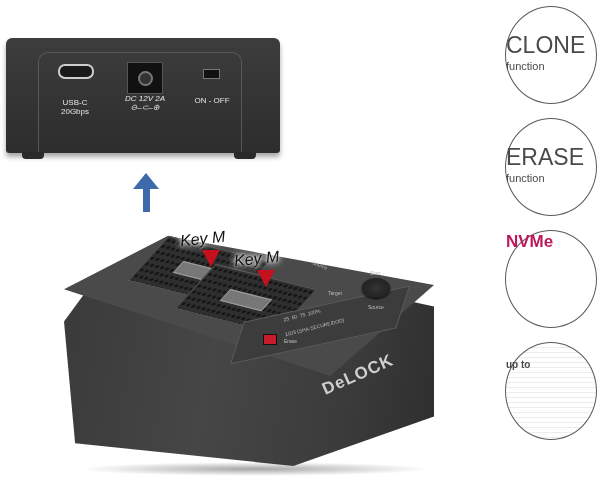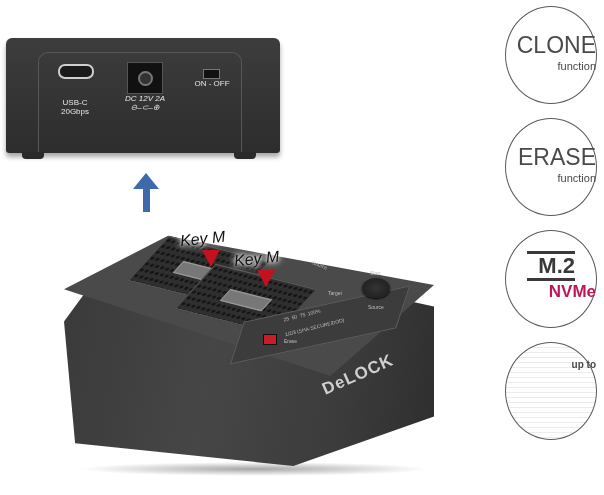--- a/index.html
+++ b/index.html
@@ -27,21 +27,21 @@
   .grid{left:0;top:0;right:0;bottom:0;position:absolute;background-image:radial-gradient(#111 40%,transparent 45%);background-size:6px 6px;opacity:.85;}
   .conn{position:absolute;left:30%;top:38%;width:40%;height:24%;background:#777;border:1px solid #999;}
   .panel{left:245px;top:303px;width:148px;height:42px;background:#3c3c3c;border:1px solid #5d5d5d;transform:skewX(-30deg) rotate(-14deg);}
   .start-btn{left:362px;top:278px;width:28px;height:20px;border-radius:50%;background:radial-gradient(#333,#1b1b1b);box-shadow:0 1px 2px #000;}
   .red-led{left:263px;top:334px;width:12px;height:9px;background:#c91c2b;border:1px solid #111;}
   .tiny{color:#bdbdbd;font-size:5px;}
   .keym{font-size:16px;color:#111;font-style:italic;text-shadow:0 0 3px #fff,0 0 6px #fff,0 0 8px #fff;}
   .tri{width:0;height:0;border-left:9px solid transparent;border-right:9px solid transparent;border-top:17px solid #c4111f;}
   .logo{left:320px;top:365px;color:#cfcfcf;font-size:17px;font-weight:bold;letter-spacing:1px;transform:rotate(-24deg);}
   
-  .badge{left:505px;width:90px;height:96px;border:1.5px solid #5a5a5a;border-radius:50%;text-align:right;color:#4a4a4a;background:#fff;}
+  .badge{left:505px;width:90px;height:96px;border:1.5px solid #5a5a5a;border-radius:50%;text-align:left;color:#4a4a4a;background:#fff;}
   .b-big{font-size:23px;line-height:24px;}
   .b-small{font-size:11px;line-height:18px;}
 </style>
 </head>
 <body>
 
 <div class="abs rear"></div>
 <div class="abs rear-panel"></div>
 <div class="abs foot" style="left:22px"></div>
 <div class="abs foot" style="left:234px"></div>
@@ -53,21 +53,21 @@
 </div>
 
 <div class="abs dc"></div>
 <div class="abs dc-in"></div>
 <div class="abs lbl" style="left:118px;top:94px;width:54px;font-style:italic;">
   <div>DC 12V 2A</div>
   <div>⊖–⊂–⊕</div>
 </div>
 
 <div class="abs sw"></div>
-<div class="abs lbl" style="left:190px;top:79px;width:44px;">ON - OFF</div>
+<div class="abs lbl" style="left:190px;top:96px;width:44px;">ON - OFF</div>
 
 <div class="abs arrow-head"></div>
 <div class="abs arrow-shaft"></div>
 
 <div class="abs dock-shadow"></div>
 <div class="abs dock-body"></div>
 <div class="abs dock-top"></div>
 
 <div class="abs slot slot1">
   <div class="grid"></div>
@@ -104,18 +104,17 @@
 
 <div class="abs badge" style="top:6px;">
   <div class="b-big" style="margin-top:26px;">CLONE</div>
   <div class="b-small">function</div>
 </div>
 <div class="abs badge" style="top:118px;">
   <div class="b-big" style="margin-top:26px;">ERASE</div>
   <div class="b-small">function</div>
 </div>
 <div class="abs badge" style="top:230px;">
-  <div style="margin:20px auto 0;width:48px;border-top:3px solid #3a3a3a;border-bottom:3px solid #3a3a3a;font-size:22px;font-weight:bold;line-height:24px;color:#3a3a3a;">M.2</div>
   <div style="font-size:17px;font-weight:bold;line-height:22px;color:#be185d;">NVMe</div>
 </div>
 <div class="abs badge" style="top:342px;background:repeating-linear-gradient(#fff 0 4px,#ececec 4px 5px);">
   <div style="margin-top:16px;font-size:10px;line-height:12px;font-weight:bold;">up to</div>
 </div>
 
 </body></html>

